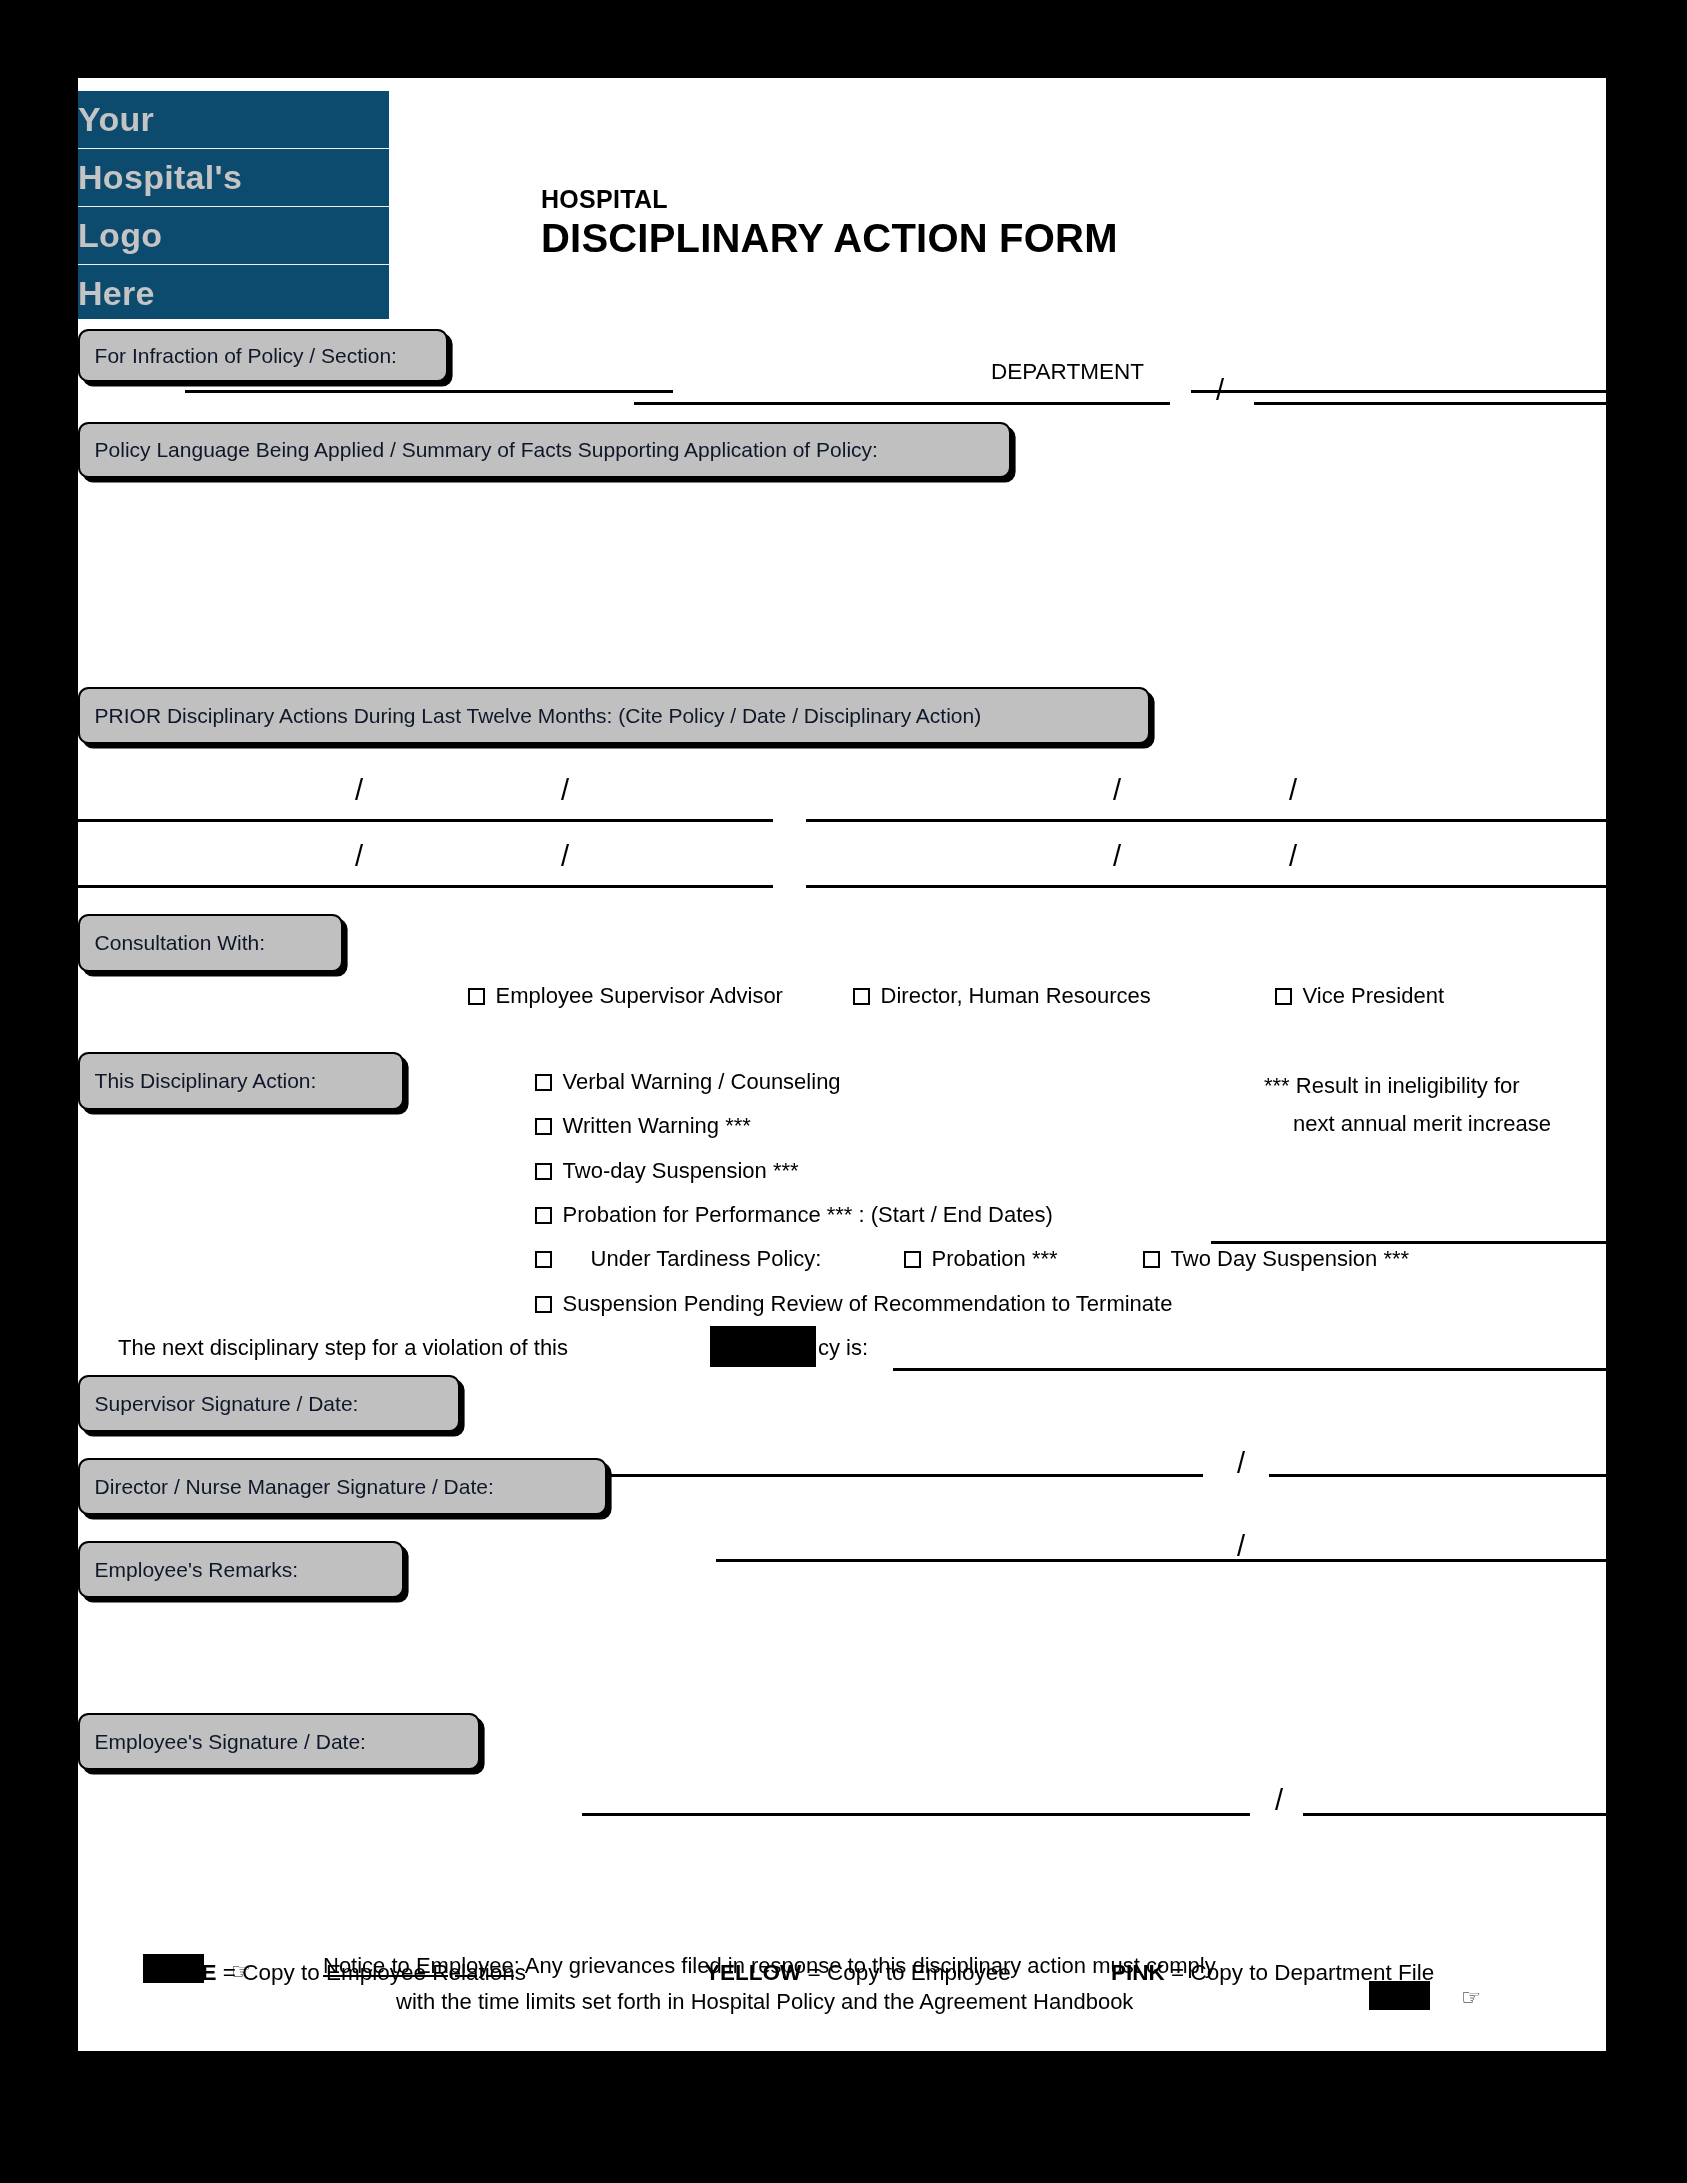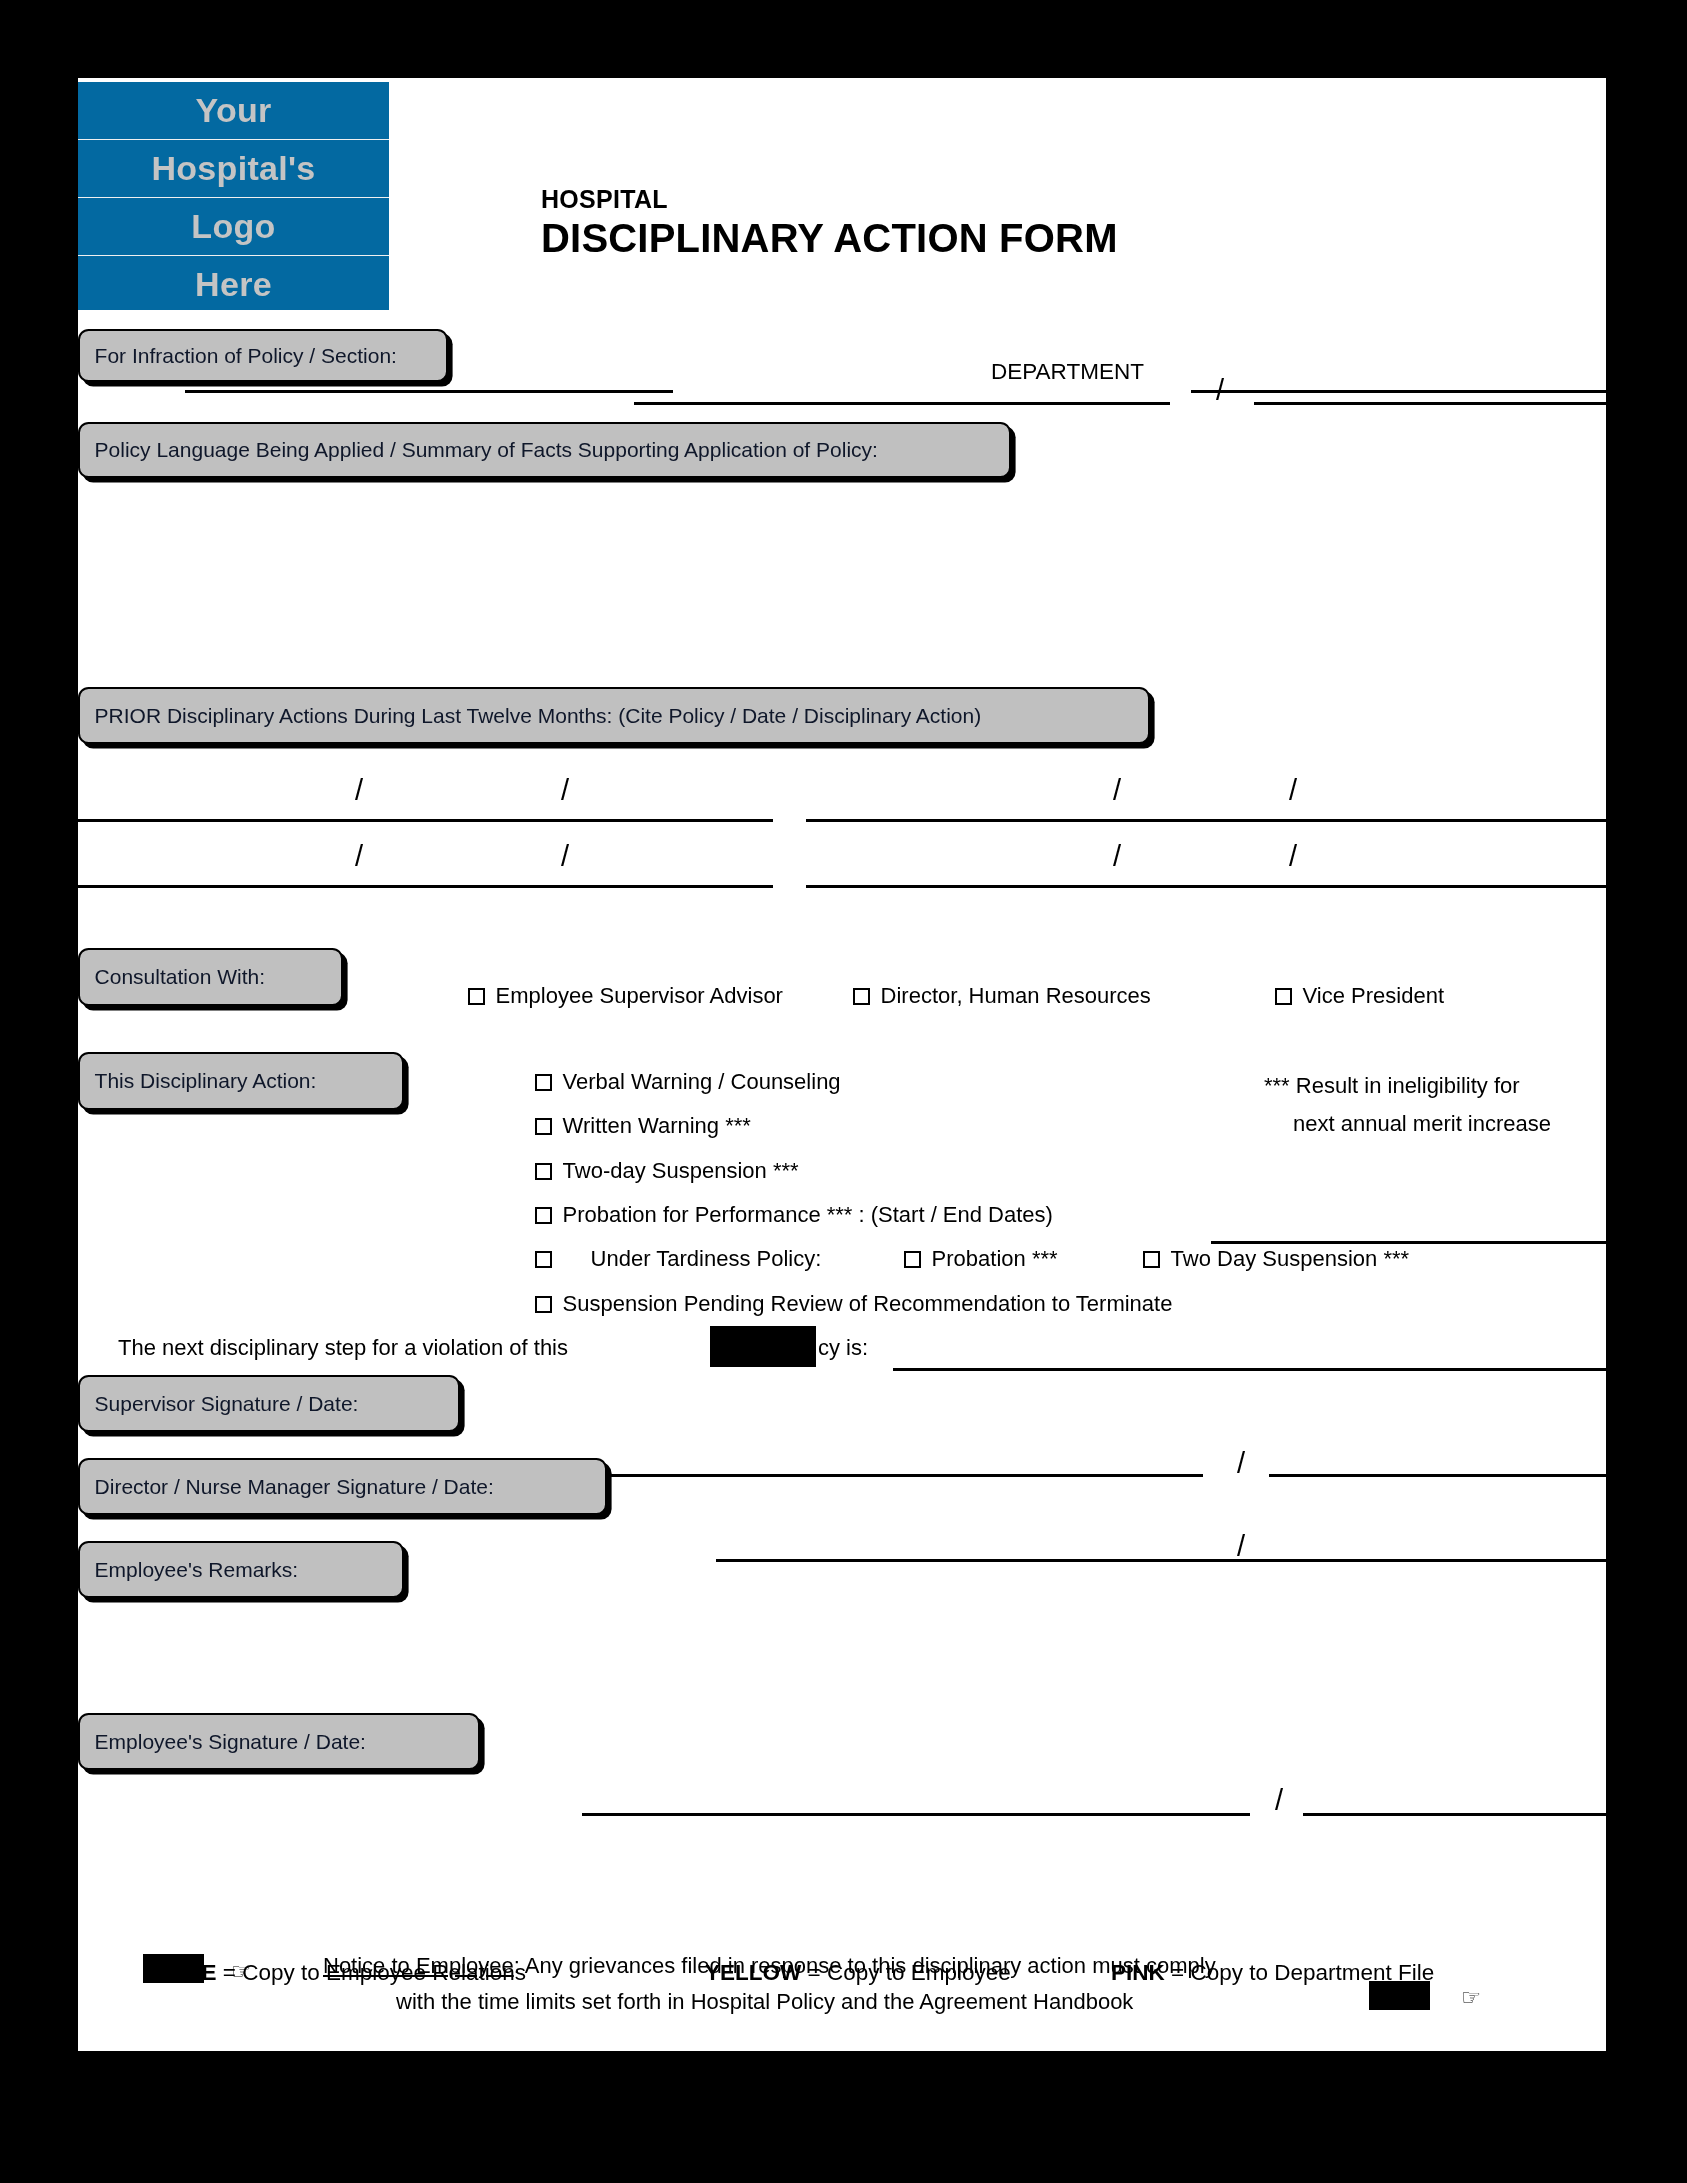--- a/index.html
+++ b/index.html
@@ -17,27 +17,26 @@
   #page {
     position: absolute;
     left: 78px; top: 78px;
     width: 1528px; height: 1973px;
     background: #ffffff;
   }
 
   
   #logo-box {
     position: absolute;
-    left: 0px; top: 4px;
+    left: 0px; top: 13px;
     width: 311px; height: 228px;
-    background: #0369a1;
+    background: #0c4a6e;
     color: #c4c4c4;
     font-size: 34px;
     font-weight: bold;
-    text-align: center;
     line-height: 57px;
     letter-spacing: 0.3px;
   }
   #logo-box .lg-line {
     height: 57px;
     border-bottom: 1.3px solid #f0f0f0;
     overflow: hidden;
   }
   #logo-box .lg-line:last-child { border-bottom: none; }
 
@@ -199,21 +198,21 @@
   <span class="slash" style="left:1211px; top:698px;">/</span>
   <div class="rule" style="left:728px; top:741px; width:801px;"></div>
 
   <span class="slash" style="left:277px; top:764px;">/</span>
   <span class="slash" style="left:483px; top:764px;">/</span>
   <div class="rule" style="left:0px; top:807px; width:695px;"></div>
   <span class="slash" style="left:1035px; top:764px;">/</span>
   <span class="slash" style="left:1211px; top:764px;">/</span>
   <div class="rule" style="left:728px; top:807px; width:801px;"></div>
 
-  <div class="glabel" style="left:0px; top:870px; width:265px; height:58px;">
+  <div class="glabel" style="left:0px; top:836px; width:265px; height:58px;">
     <span>Consultation With:</span>
   </div>
 
   <div class="cbrow" style="left:390px; top:905px;">
     <span class="cbox"></span>
     <span>Employee Supervisor Advisor</span>
   </div>
   <div class="cbrow" style="left:775px; top:905px;">
     <span class="cbox"></span>
     <span>Director, Human Resources</span>

